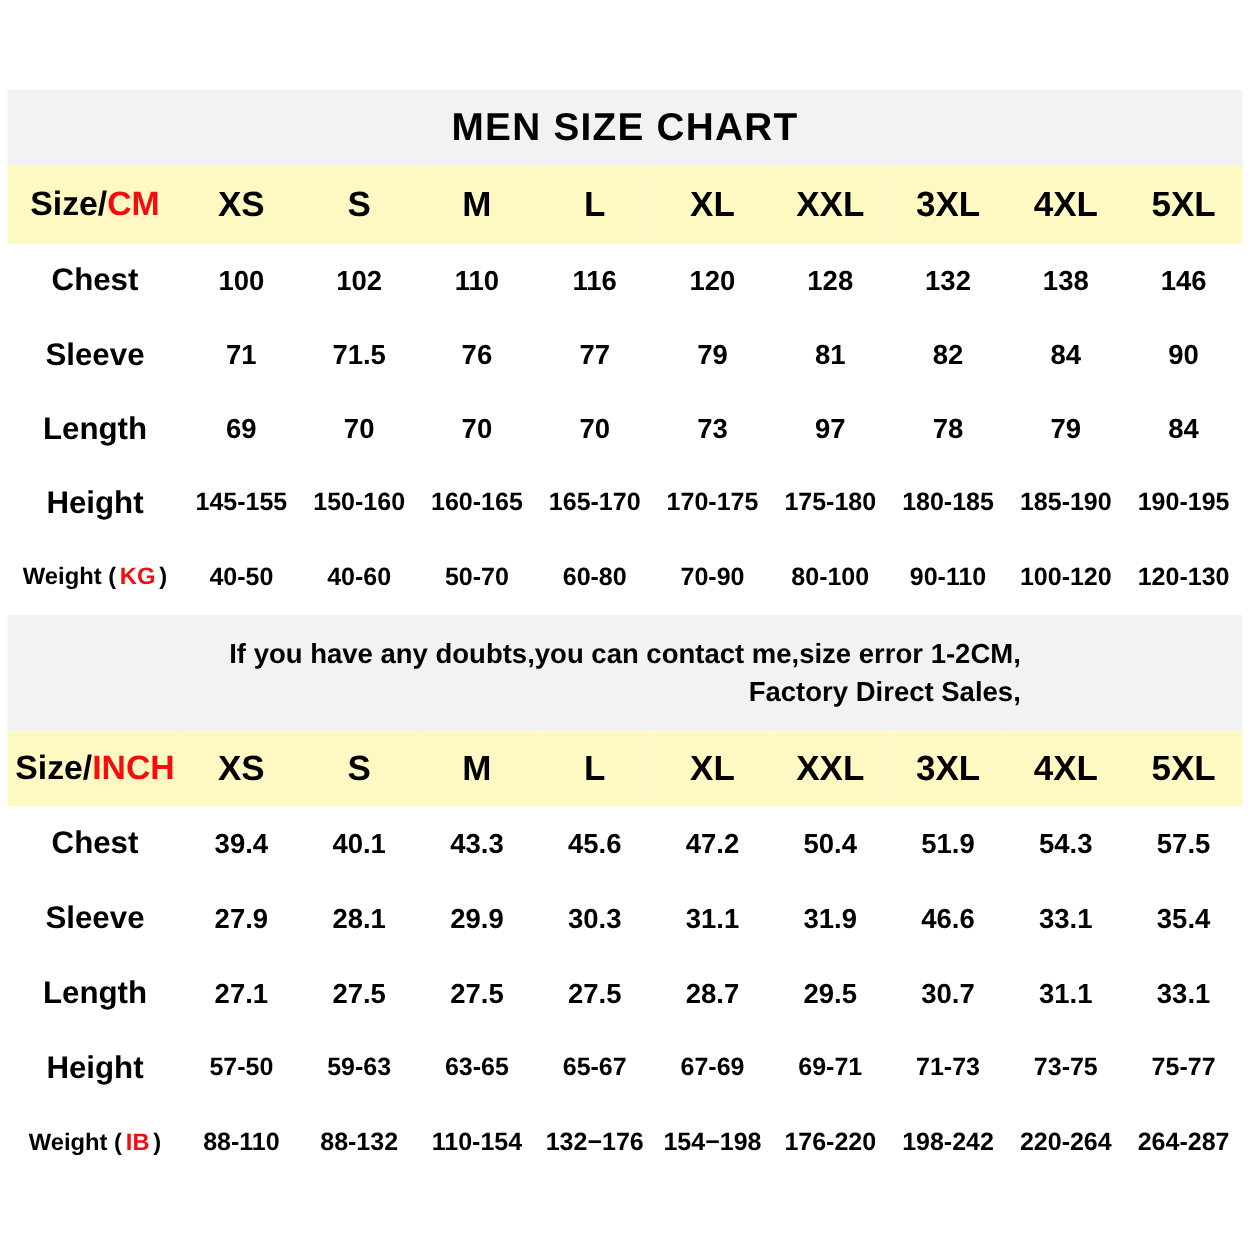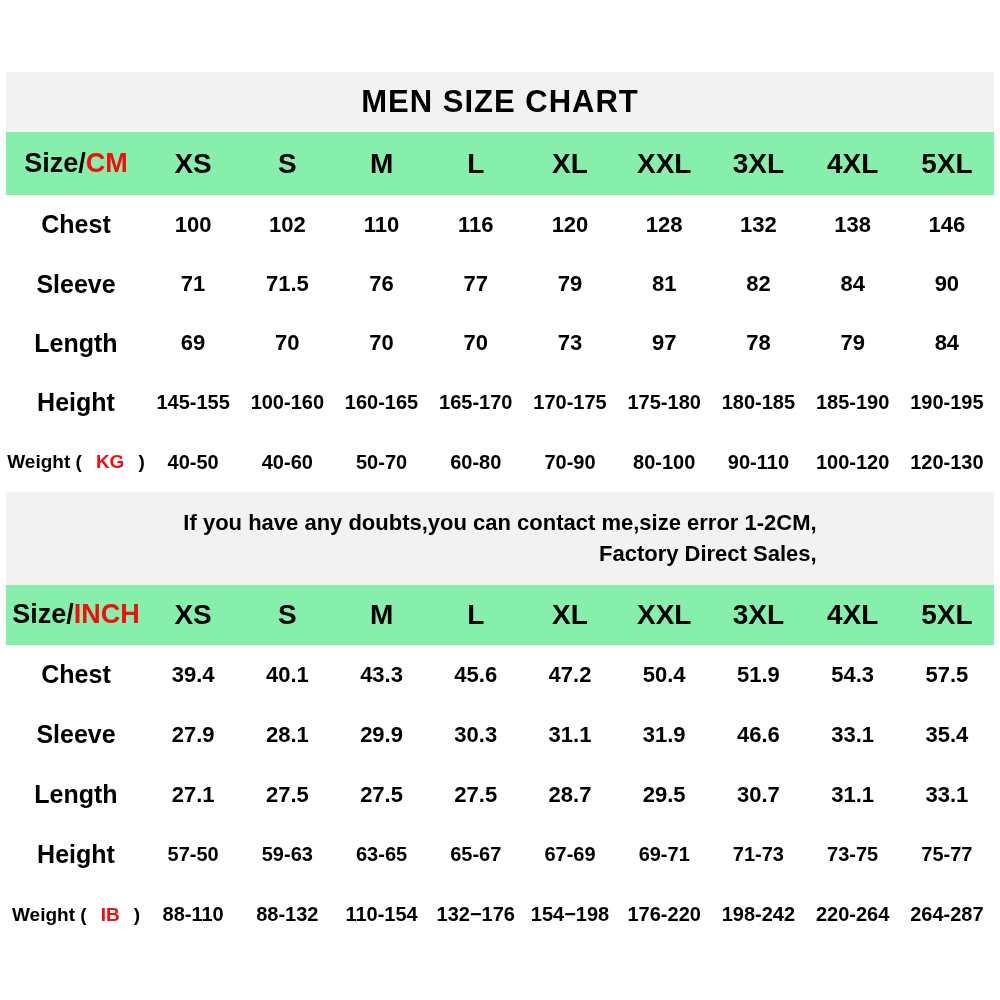--- a/index.html
+++ b/index.html
@@ -17,32 +17,32 @@
   .page-title{font-size:31px;letter-spacing:1px;}
   table.size-table{
     border-collapse:collapse;table-layout:fixed;
     width:988px;margin:0 6px;
   }
   table.size-table th, table.size-table td{
     padding:0;text-align:center;vertical-align:middle;
     font-weight:bold;white-space:nowrap;overflow:visible;
   }
   col.c-label{width:140px;}
-  .header-row th{background:#86efac;font-size:28px;}
+  .header-row th{background:#fef9c3;font-size:28px;}
   .t1 .header-row th{height:63px;}
   .t2 .header-row th{height:60px;}
   .header-row th.label-cell{font-size:27px;}
   .red{color:#f50d0d;}
   .t1 tr.data-row{height:59.4px;}
   .t2 tr.data-row{height:60px;}
   th.row-label{font-size:25px;}
   tr.vals-lg td{font-size:22px;}
   tr.vals-md td{font-size:20px;}
   th.row-label.w-label{font-size:19px;}
-  .w-unit{margin:0 14px;}
+  .w-unit{margin:0 3px;}
   .note-band{
     height:93px;display:flex;flex-direction:column;justify-content:center;
   }
   .note-inner{width:fit-content;margin:0 auto;text-align:right;}
   .note-line{font-size:22px;line-height:31px;}
   .note-line2{padding-left:28px;}
 </style>
 </head>
 <body>
 
@@ -112,21 +112,21 @@
         <td>70</td>
         <td>73</td>
         <td>97</td>
         <td>78</td>
         <td>79</td>
         <td>84</td>
       </tr>
       <tr class="data-row vals-md">
         <th class="row-label">Height</th>
         <td>145-155</td>
-        <td>100-160</td>
+        <td>150-160</td>
         <td>160-165</td>
         <td>165-170</td>
         <td>170-175</td>
         <td>175-180</td>
         <td>180-185</td>
         <td>185-190</td>
         <td>190-195</td>
       </tr>
       <tr class="data-row vals-md">
         <th class="row-label w-label"><span>Weight (</span><span class="red w-unit">KG</span><span>)</span></th>

